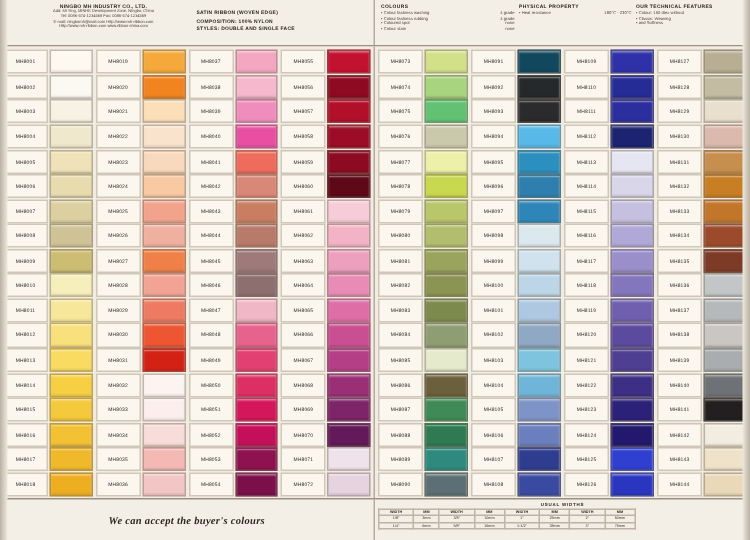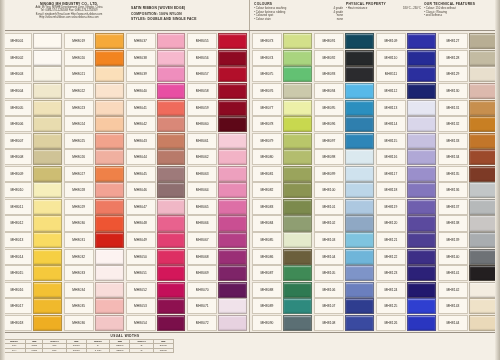--- a/index.html
+++ b/index.html
@@ -795,20 +795,23 @@
           </div>
           <div class="row">
             <div class="code">MH8144</div>
             <div class="swatch" style="background: rgb(234, 217, 185);"></div>
           </div>
         </div>
       </div>
   </div>
 
   <div class="footer">
+    <div class="foot-left">
+      <div class="tagline">We can accept the buyer's colours</div>
+    </div>
     <div class="foot-right">
       <div class="widths-title">USUAL WIDTHS</div>
       <table class="widths">
         <thead>
             <tr>
               <th>WIDTH</th>
               <th>MM</th>
               <th>WIDTH</th>
               <th>MM</th>
               <th>WIDTH</th>

